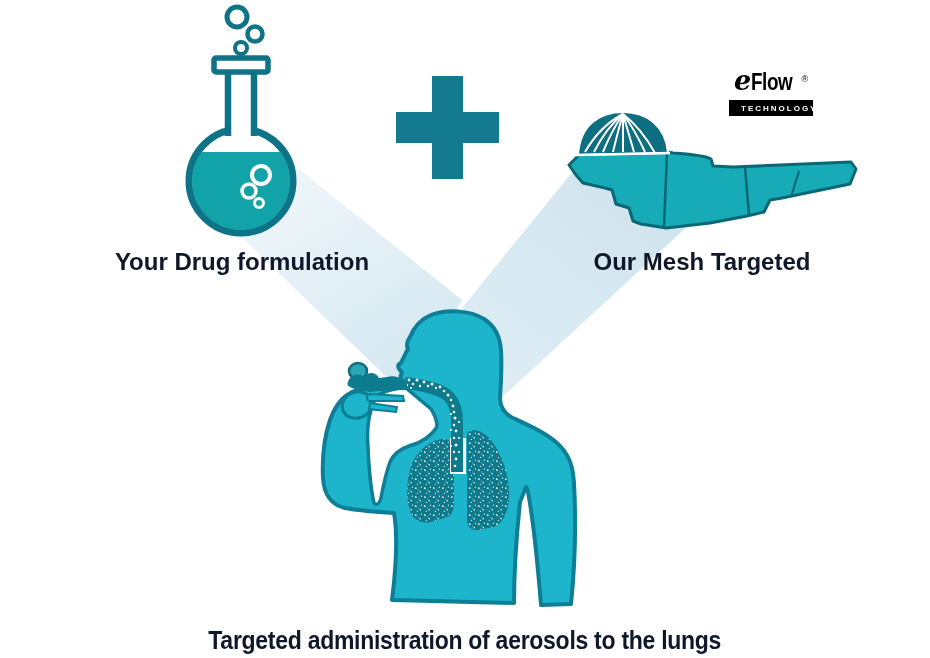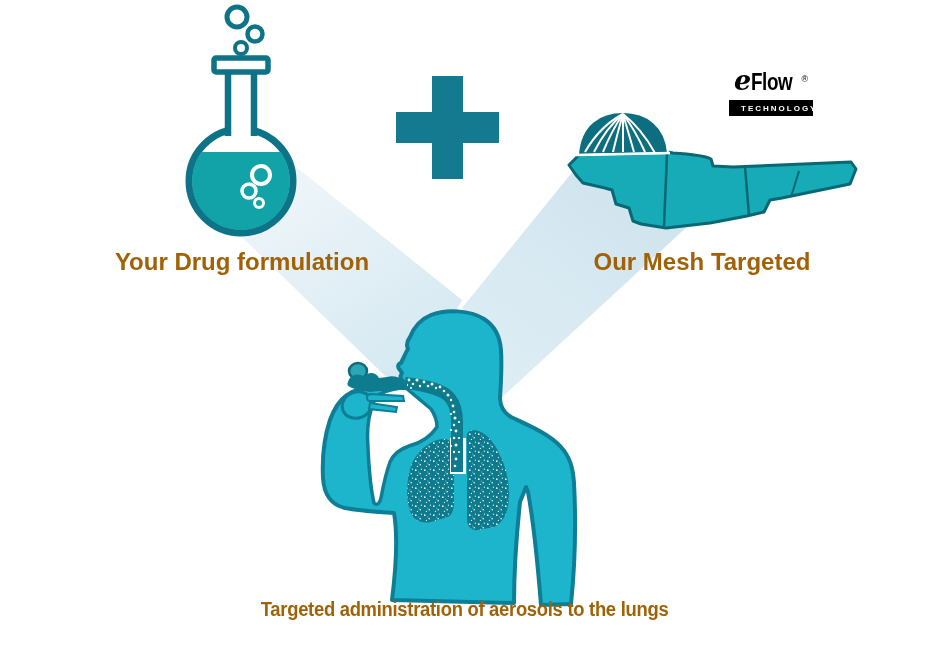--- a/index.html
+++ b/index.html
@@ -2,26 +2,26 @@
 <html><head>
 <meta charset="utf-8">
 <style>
   html,body{margin:0;padding:0;background:#ffffff;}
   .stage{
     position:relative;width:930px;height:658px;background:#ffffff;overflow:hidden;
     font-family:"Liberation Sans", sans-serif;
   }
   .stage svg{position:absolute;left:0;top:0;}
   .label{
-    position:absolute;color:#a16207;font-weight:bold;text-align:center;
+    position:absolute;color:#0f172a;font-weight:bold;text-align:center;
     font-family:"Liberation Sans", sans-serif;white-space:nowrap;
   }
   .label-drug{left:92px;top:248px;width:300px;font-size:24px;}
   .label-neb{left:552px;top:248px;width:300px;font-size:24px;}
-  .caption{left:135px;top:598px;width:660px;font-size:20px;letter-spacing:-0.3px;}
+  .caption{left:135px;top:626px;width:660px;font-size:25px;letter-spacing:-0.3px;}
   .caption .squeeze{display:inline-block;transform:scaleX(0.92);transform-origin:center;}
   .eflow{position:absolute;left:729px;top:68px;width:84px;text-align:center;color:#000;}
   .eflow .brand{line-height:26px;white-space:nowrap;}
   .eflow .brand .e{
     font-family:"DejaVu Serif", serif;font-style:italic;font-weight:bold;font-size:27px;
   }
   .eflow .brand .rest{
     display:inline-block;font-family:"Liberation Sans", sans-serif;font-weight:bold;font-size:23px;
     transform:scaleX(0.82);transform-origin:left center;letter-spacing:-0.5px;
   }

